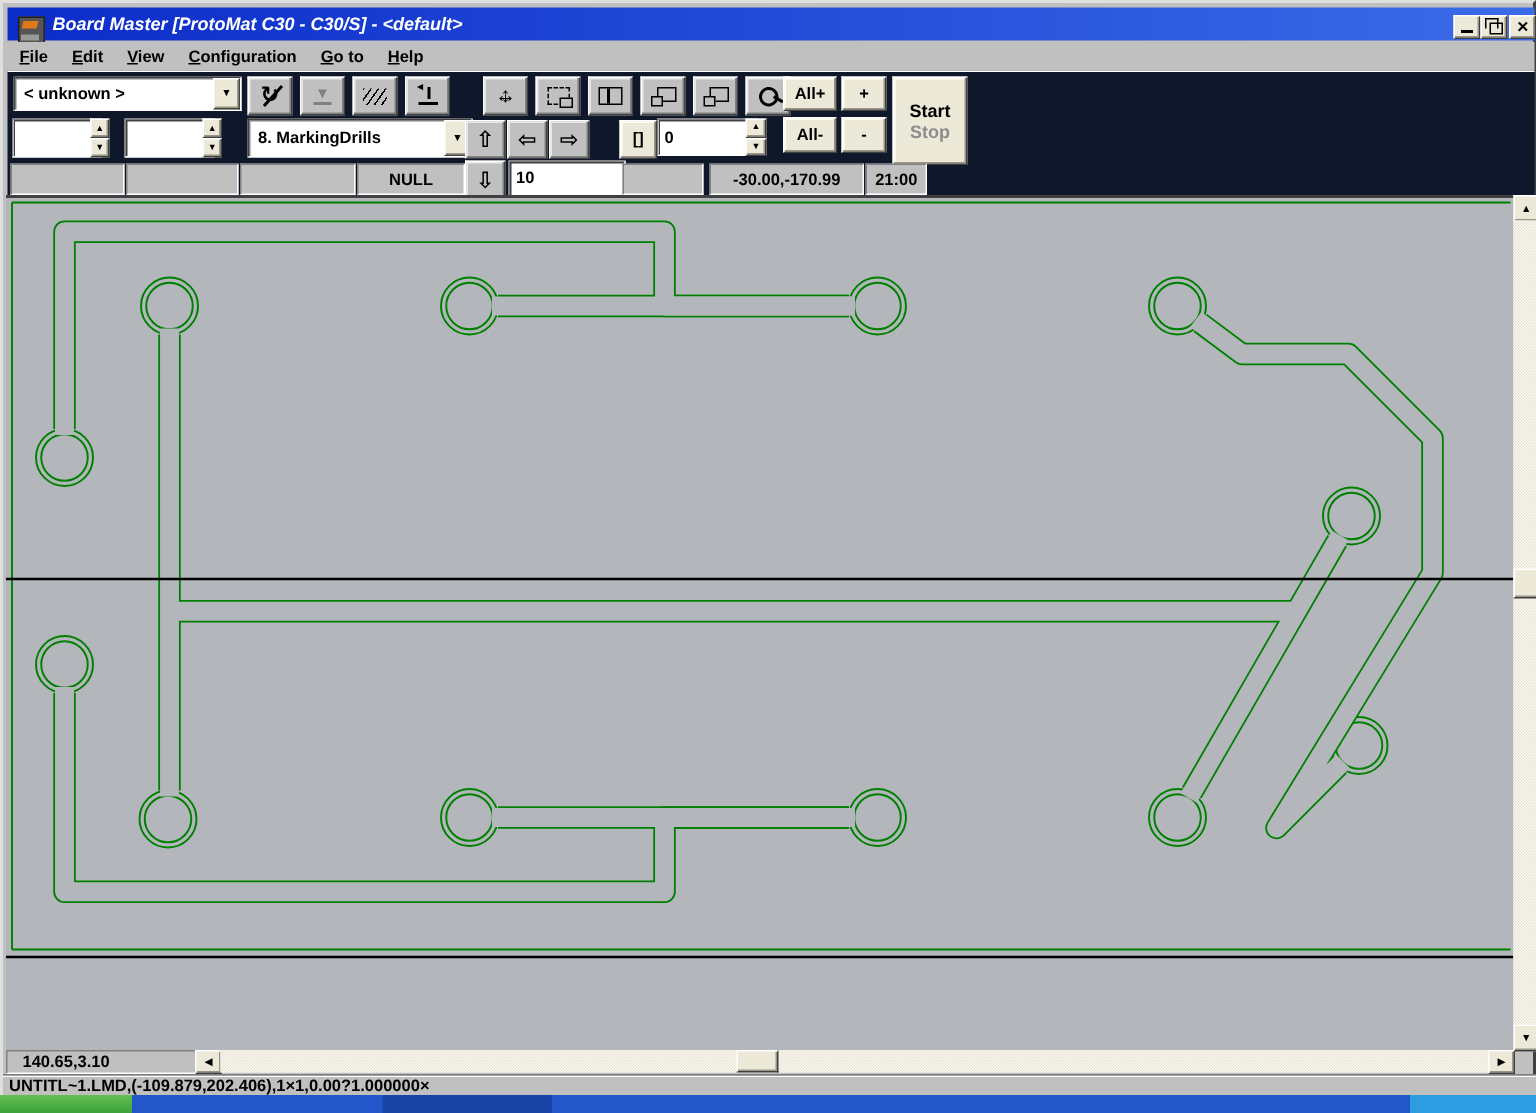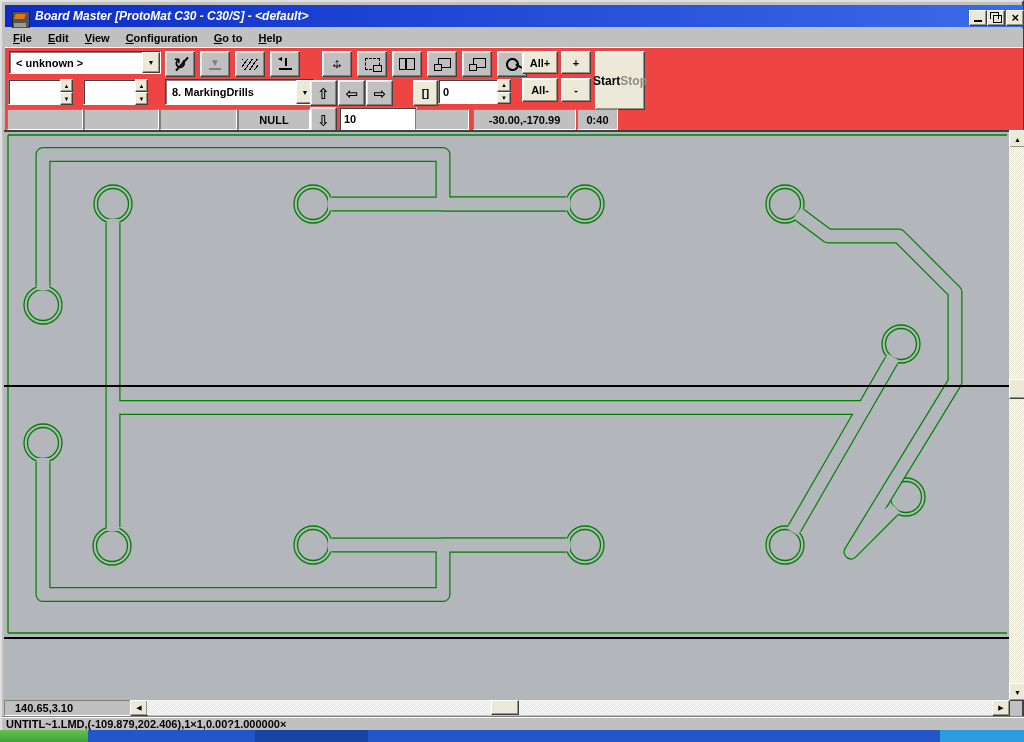--- a/index.html
+++ b/index.html
@@ -25,21 +25,21 @@
        display:flex;align-items:center;justify-content:center;color:#000;}
   .glyph-min{width:8px;height:7px;border-bottom:2px solid #000;margin-top:-2px;}
   .glyph-restore{width:7px;height:6px;border:1px solid #000;position:relative;margin-left:3px;margin-top:2px;background:#ece9d8;}
   .glyph-restore:before{content:"";position:absolute;left:-4px;top:-4px;width:7px;height:6px;border:1px solid #000;border-bottom:none;}
   .glyph-close{font-weight:bold;font-size:13px;line-height:10px;}
   
   #menubar{left:3px;top:26px;width:1018px;height:19px;background:#c0c0c0;display:flex;align-items:center;}
   .menu-item{padding:2px 8px;font-weight:bold;color:#000;}
   .menu-item u{text-decoration:underline;}
   
-  #toolbar{left:3px;top:45px;width:1018px;height:83px;background:#ef4444;border-top:1px solid #fff;}
+  #toolbar{left:3px;top:45px;width:1018px;height:83px;background:#0f172a;border-top:1px solid #fff;}
   .raised{background:#c0c0c0;border:1px solid;border-color:#fff #404040 #404040 #fff;
           box-shadow:inset -1px -1px 0 #808080,inset 1px 1px 0 #e9e9e9;}
   .btn{display:flex;align-items:center;justify-content:center;color:#000;font-weight:bold;}
   .cream{background:#ece9d8;box-shadow:inset -1px -1px 0 #9a9686,inset 1px 1px 0 #fffef4;}
   .edit{background:#fff;border:1px solid;border-color:#808080 #fff #fff #808080;
         box-shadow:inset 1px 1px 0 #404040;font-weight:bold;color:#000;
         display:flex;align-items:center;padding:0 4px;}
   .combo{background:#fff;border:1px solid;border-color:#404040 #fff #fff #404040;
         box-shadow:inset 1px 1px 0 #808080;display:flex;align-items:center;}
   .combo .val{flex:1;padding:0 6px;font-weight:bold;color:#000;white-space:nowrap;}
@@ -67,21 +67,21 @@
   .icon-move:after{content:"↕";position:absolute;left:0;top:0px;font-size:14px;line-height:15px;width:16px;text-align:center;}
   .icon-select{width:13px;height:10px;border:1px dashed #000;}
   .icon-select:after{content:"";position:absolute;right:-3px;bottom:-3px;width:7px;height:5px;background:#c0c0c0;border:1px solid #000;}
   .icon-panes{width:14px;height:10px;border:1px solid #000;
       background:linear-gradient(90deg,transparent 0 5px,#000 5px 7px,transparent 7px);}
   .icon-wincopy{width:11px;height:8px;border:1px solid #000;margin-left:4px;margin-bottom:3px;}
   .icon-wincopy:after{content:"";position:absolute;left:-5px;bottom:-4px;width:6px;height:5px;border:1px solid #000;background:#c0c0c0;}
   .icon-zoom{width:9px;height:9px;border:2px solid #000;border-radius:50%;transform:rotate(-8deg);}
   .icon-zoom:after{content:"";position:absolute;width:7px;height:2px;background:#000;right:-5px;bottom:1px;transform:rotate(38deg);}
   
-  #start-stop{display:flex;flex-direction:row;align-items:center;justify-content:center;font-size:12px;}
+  #start-stop{display:flex;flex-direction:column;align-items:center;justify-content:center;font-size:12px;}
   #start-stop .stop{color:#8d8d8d;}
   
   #canvas{left:2px;top:128px;width:1005px;height:570px;background:#b3b6bb;border-top:2px solid #404040;}
   .sb-track{background-color:#fcfcf4;background-image:
      linear-gradient(45deg,#fff 25%,transparent 25%,transparent 75%,#fff 75%),
      linear-gradient(45deg,#fff 25%,#e7e3d3 25%,#e7e3d3 75%,#fff 75%);
      background-size:2px 2px;background-position:0 0,1px 1px;}
   .sb-btn{background:#ece9d8;border:1px solid;border-color:#fff #404040 #404040 #fff;
      box-shadow:inset -1px -1px 0 #9a9686;display:flex;align-items:center;justify-content:center;
      font-size:7px;color:#000;}
@@ -209,21 +209,21 @@
     <div class="abs panel" style="left:2px;top:61px;width:74px;height:19px;"></div>
     <div class="abs panel" style="left:79px;top:61px;width:73px;height:19px;"></div>
     <div class="abs panel" style="left:155px;top:61px;width:75px;height:19px;"></div>
     <div class="abs panel" style="left:233px;top:61px;width:70px;height:19px;text-align:right;">NULL</div>
     <div class="abs raised btn" style="left:305px;top:59px;width:25px;height:24px;">
         <span class="arrow-glyph">⇩</span>
       </div>
     <div class="abs edit" style="left:334px;top:59px;width:68px;height:22px;">10</div>
     <div class="abs panel" style="left:410px;top:61px;width:52px;height:19px;"></div>
     <div class="abs panel" style="left:468px;top:61px;width:101px;height:19px;">-30.00,-170.99</div>
-    <div class="abs panel" style="left:572px;top:61px;width:39px;height:19px;">0:40</div>
+    <div class="abs panel" style="left:572px;top:61px;width:39px;height:19px;">21:00</div>
   </div>
 
   <div id="canvas" class="abs">
     <svg id="board-svg" width="1005" height="570" viewBox="0 0 1005 570">
         <rect x="0" y="0" width="1005" height="570" fill="#b3b6bb"></rect>
         <line x1="4" y1="3" x2="1003" y2="3" stroke="#008000" stroke-width="1.3"></line>
         <line x1="4" y1="501" x2="1003" y2="501" stroke="#008000" stroke-width="1.3"></line>
         <line x1="4" y1="3" x2="4" y2="501" stroke="#008000" stroke-width="1.3"></line>
         <circle cx="109" cy="72" r="19" fill="none" stroke="#008000" stroke-width="1.3"></circle>
         <circle cx="109" cy="72" r="15.5" fill="none" stroke="#008000" stroke-width="1.3"></circle>

